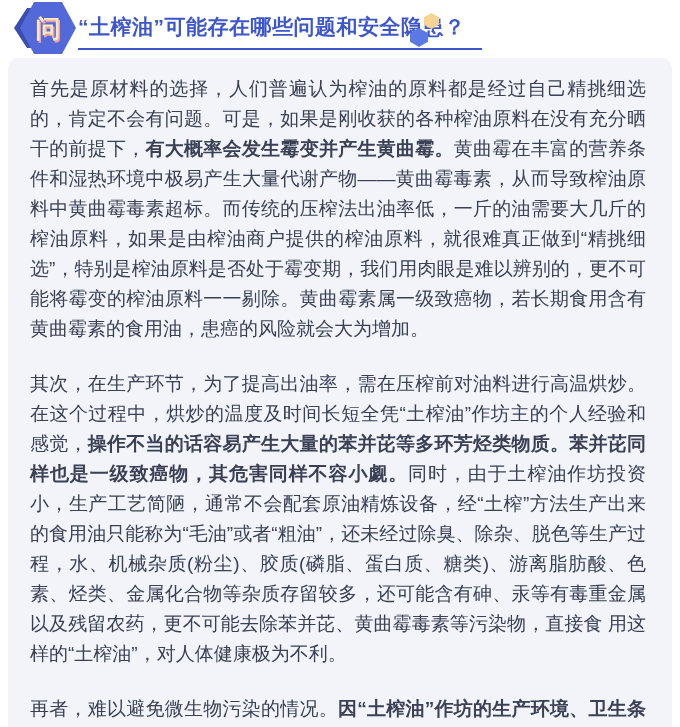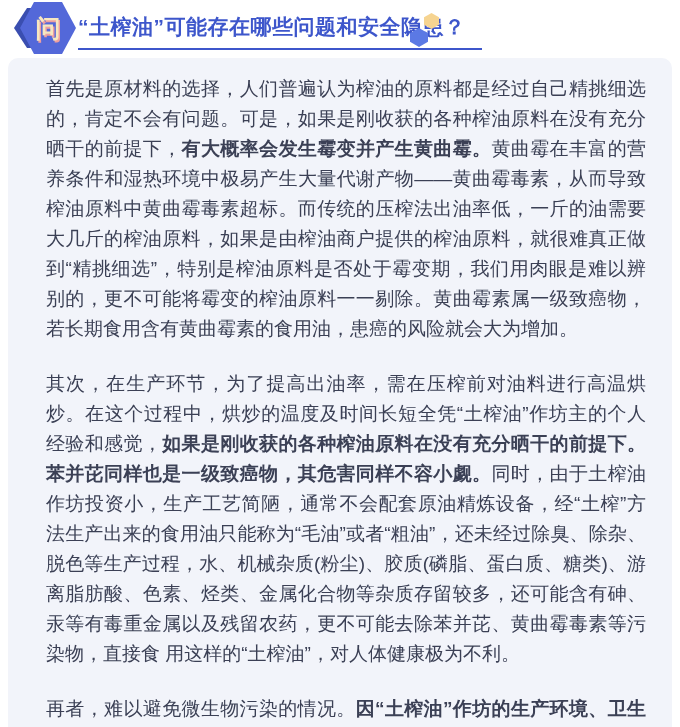--- a/index.html
+++ b/index.html
@@ -77,21 +77,21 @@
   }
   .card{
     margin:2px 8px 0 8px;
     background:var(--card-bg);
     border-radius:10px;
     padding:16px 26px 16px 22px;
     min-height:635px;
     box-sizing:border-box;
   }
   .card p{
-    margin:0 0 25px 16px;
+    margin:0 0 25px 0;
     font-size:19px;
     line-height:30px;
     color:var(--body-text);
     text-align:justify;
   }
   .card p:last-child{margin-bottom:0;}
   .card p strong{font-weight:bold;color:var(--body-text);}
 </style>
 </head>
 <body>
@@ -104,16 +104,16 @@
   <div class="title-wrap">
     <h1 class="title">“土榨油”可能存在哪些问题和安全隐患？</h1>
   </div>
   <span class="deco-hex deco-yellow"></span>
   <span class="deco-hex deco-blue"></span>
 </div>
 
 <div class="card">
   <div id="paragraphs">
       <p><span>首先是原材料的选择，人们普遍认为榨油的原料都是经过自己精挑细选的，肯定不会有问题。可是，如果是刚收获的各种榨油原料在没有充分晒干的前提下，</span><strong>有大概率会发生霉变并产生黄曲霉。</strong><span>黄曲霉在丰富的营养条件和湿热环境中极易产生大量代谢产物——黄曲霉毒素，从而导致榨油原料中黄曲霉毒素超标。而传统的压榨法出油率低，一斤的油需要大几斤的榨油原料，如果是由榨油商户提供的榨油原料，就很难真正做到“精挑细选”，特别是榨油原料是否处于霉变期，我们用肉眼是难以辨别的，更不可能将霉变的榨油原料一一剔除。黄曲霉素属一级致癌物，若长期食用含有黄曲霉素的食用油，患癌的风险就会大为增加。</span></p>
-      <p><span>其次，在生产环节，为了提高出油率，需在压榨前对油料进行高温烘炒。在这个过程中，烘炒的温度及时间长短全凭“土榨油”作坊主的个人经验和感觉，</span><strong>如果是刚收获的各种榨油原料在没有充分晒干的前提下。苯并芘同样也是一级致癌物，其危害同样不容小觑。</strong><span>同时，由于土榨油作坊投资小，生产工艺简陋，通常不会配套原油精炼设备，经“土榨”方法生产出来的食用油只能称为“毛油”或者“粗油”，还未经过除臭、除杂、脱色等生产过程，水、机械杂质(粉尘)、胶质(磷脂、蛋白质、糖类)、游离脂肪酸、色素、烃类、金属化合物等杂质存留较多，还可能含有砷、汞等有毒重金属以及残留农药，更不可能去除苯并芘、黄曲霉毒素等污染物，直接食 用这样的“土榨油”，对人体健康极为不利。</span></p>
+      <p><span>其次，在生产环节，为了提高出油率，需在压榨前对油料进行高温烘炒。在这个过程中，烘炒的温度及时间长短全凭“土榨油”作坊主的个人经验和感觉，</span><strong>操作不当的话容易产生大量的苯并芘等多环芳烃类物质。苯并芘同样也是一级致癌物，其危害同样不容小觑。</strong><span>同时，由于土榨油作坊投资小，生产工艺简陋，通常不会配套原油精炼设备，经“土榨”方法生产出来的食用油只能称为“毛油”或者“粗油”，还未经过除臭、除杂、脱色等生产过程，水、机械杂质(粉尘)、胶质(磷脂、蛋白质、糖类)、游离脂肪酸、色素、烃类、金属化合物等杂质存留较多，还可能含有砷、汞等有毒重金属以及残留农药，更不可能去除苯并芘、黄曲霉毒素等污染物，直接食 用这样的“土榨油”，对人体健康极为不利。</span></p>
       <p><span>再者，难以避免微生物污染的情况。</span><strong>因“土榨油”作坊的生产环境、卫生条件所限制，难以避免微生物污染的情况</strong></p>
     </div>
 </div>
 
 </body></html>

